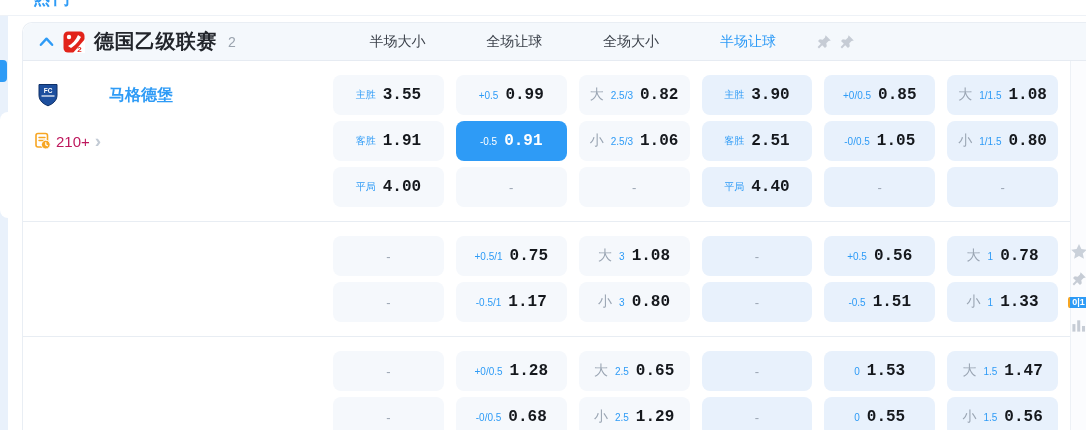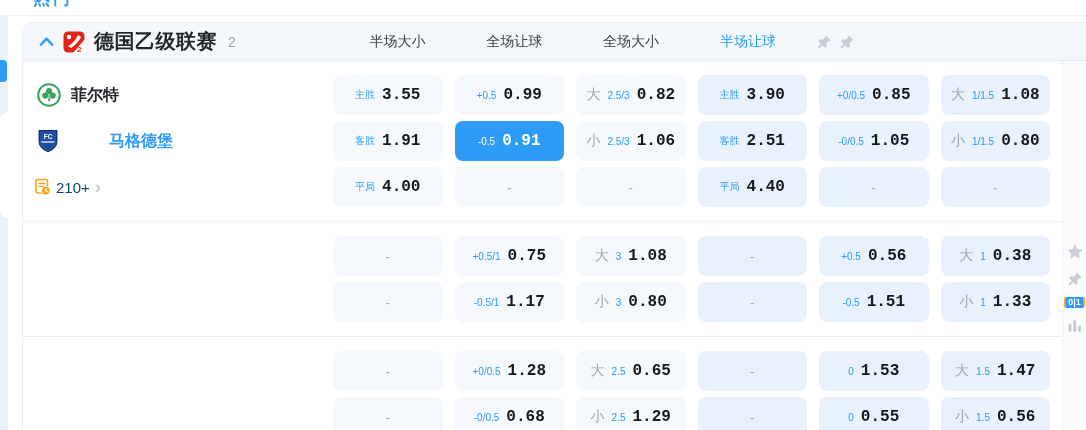--- a/index.html
+++ b/index.html
@@ -28,39 +28,39 @@
   .lb-left { display:flex; align-items:center; gap:9px; padding-left:16px; }
   .collapse-btn { display:flex; align-items:center; cursor:pointer; }
   .league-title { font-size:20px; font-weight:bold; color:#23262c; letter-spacing:.5px; }
   .league-count { font-size:14px; color:#9aa3ae; margin-left:2px; }
   .col-head { text-align:center; font-size:14px; color:#3c424b; cursor:pointer; }
   .col-head.half { color:#2e9bf6; }
   .lb-pins { display:flex; gap:7px; overflow:hidden; padding-left:4px; }
 
   .body { flex:1; display:flex; min-height:0; }
   .table { flex:1; }
-  .rail { width:24px; border-left:1px solid #edf1f6; background:#fbfcfe; position:relative; }
+  .rail { width:16px; border-left:1px solid #edf1f6; background:#fbfcfe; position:relative; }
   .rail-icons { position:absolute; top:182px; left:0; width:100%; display:flex; flex-direction:column; align-items:center; gap:10px; }
   .score-badge { background:#2e9bf6; color:#fff; font-size:9px; font-weight:bold; line-height:11px;
     padding:0 2px; border-radius:2px; border-left:2px solid #f7a623; border-right:2px solid #f7a623; }
 
   .group { border-bottom:1px solid #e8edf3; padding:8px 0; position:relative; }
   .group:last-child { border-bottom:none; }
   .rows .row { display:grid; grid-template-columns:repeat(6,1fr); column-gap:12px;
     margin:6px 12px 6px 310px; height:40px; }
 
   .leftcol { position:absolute; left:0; top:8px; width:310px; }
   .left-row { height:40px; margin:6px 0; display:flex; align-items:center; }
   .team-row { gap:10px; padding-left:14px; cursor:pointer; }
   .team-name { font-size:16px; font-weight:bold; color:#23262b; }
   .team-name.away { color:#2e9bf6;margin-left:40px; }
   .meta-row { justify-content:space-between; padding-left:10px; padding-right:2px; }
   .dt { text-align:center; font-size:15px; color:#2f343c; line-height:19px; }
   .markets { display:flex; align-items:center; gap:4px; cursor:pointer; }
-  .markets .cnt { color:#0c4a6e; font-size:15px; }
+  .markets .cnt { color:#be185d; font-size:15px; }
   .chev-r { color:#c3cbd5; font-size:19px; font-weight:bold; line-height:14px; margin-left:1px; }
 
   .cell { background:#f5f8fc; border-radius:8px; height:40px; display:flex; align-items:center;
     justify-content:center; gap:7px; cursor:pointer; }
   .cell.half { background:#e8f1fc; }
   .cell.selected { background:#2e9bf6; }
   .cell .pre { color:#9aa5b3; font-size:14px; }
   .cell .lab { color:#2e9bf6; font-size:10px; }
   .cell .val { color:#15181d; font-size:16px; font-weight:bold;font-family:Liberation Mono, monospace; }
   .cell.selected .lab, .cell.selected .val { color:#fff; }
@@ -120,32 +120,20 @@
     </div>
   </div>
 
   <div class="body">
     <div class="table">
 
       <div class="group">
         <div class="leftcol">
           <div class="left-row team-row">
             <span>
-              <svg width="24" height="24" viewBox="0 0 24 24">
-                <circle cx="12" cy="12" r="10.8" fill="#ffffff" stroke="#3aa35c" stroke-width="2"></circle>
-                <circle cx="12" cy="8.2" r="3.1" fill="#3aa35c"></circle>
-                <circle cx="8.3" cy="12.6" r="3.1" fill="#3aa35c"></circle>
-                <circle cx="15.7" cy="12.6" r="3.1" fill="#3aa35c"></circle>
-                <path d="M12 11 L11 18 L13.4 18 Z" fill="#3aa35c"></path>
-              </svg>
-            </span>
-            <span class="team-name">菲尔特</span>
-          </div>
-          <div class="left-row team-row">
-            <span>
               <svg width="22" height="24" viewBox="0 0 22 24">
                 <path d="M2 1.5 H20 V12 C20 18 15.5 21 11 22.8 C6.5 21 2 18 2 12 Z" fill="#1d4f9e" stroke="#0e2f66" stroke-width="1"></path>
                 <text x="11" y="10" font-size="6.5" font-weight="bold" fill="#ffffff" text-anchor="middle">FC</text>
                 <path d="M4.5 13 H17.5" stroke="#ffffff" stroke-width="1.2"></path>
               </svg>
             </span>
             <span class="team-name away">马格德堡</span>
           </div>
           <div class="left-row meta-row">
             <div class="markets">
@@ -262,21 +250,21 @@
               <div class="cell half">
                 <span class="dash">-</span>
               </div>
               <div class="cell half">
                 <span class="lab">+0.5</span>
                 <span class="val">0.56</span>
               </div>
               <div class="cell half">
                 <span class="pre">大</span>
                 <span class="lab">1</span>
-                <span class="val">0.38</span>
+                <span class="val">0.78</span>
               </div>
             </div>
             <div class="row">
               <div class="cell">
                 <span class="dash">-</span>
               </div>
               <div class="cell">
                 <span class="lab">-0.5/1</span>
                 <span class="val">1.17</span>
               </div>

